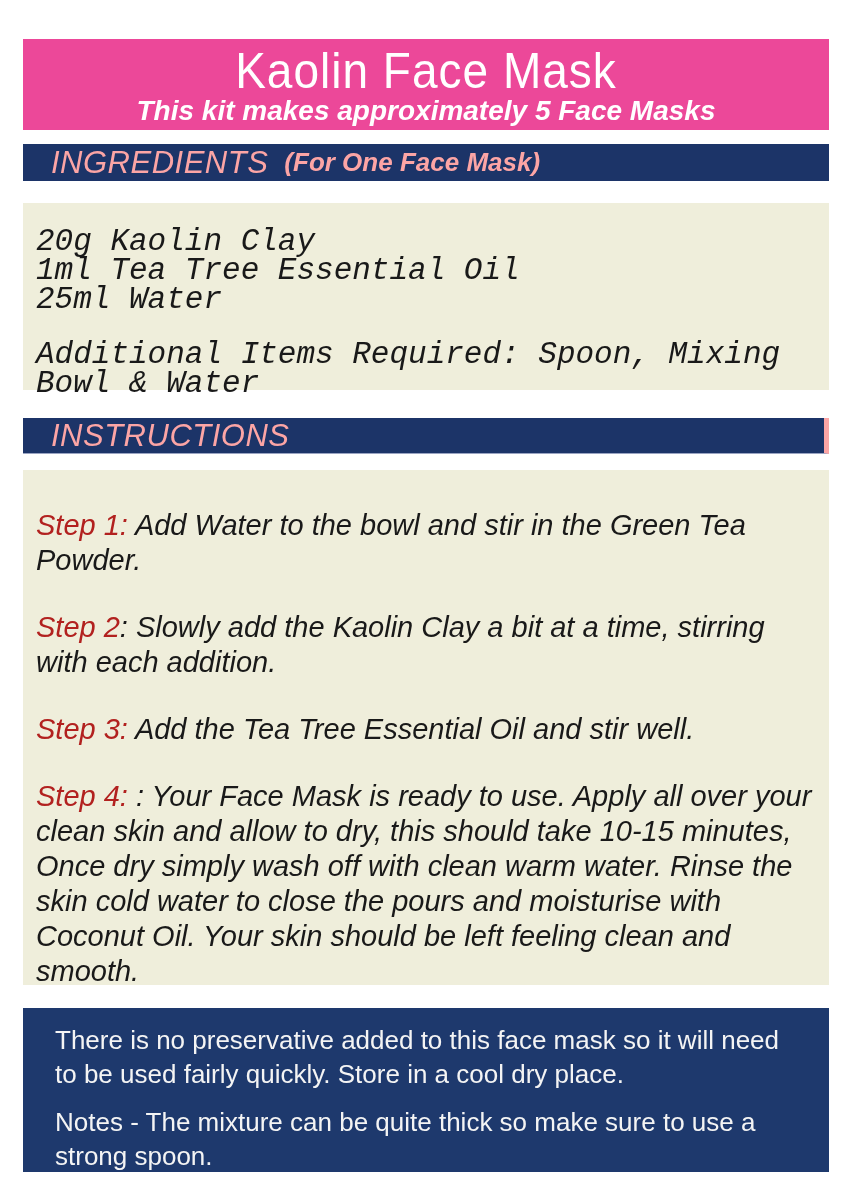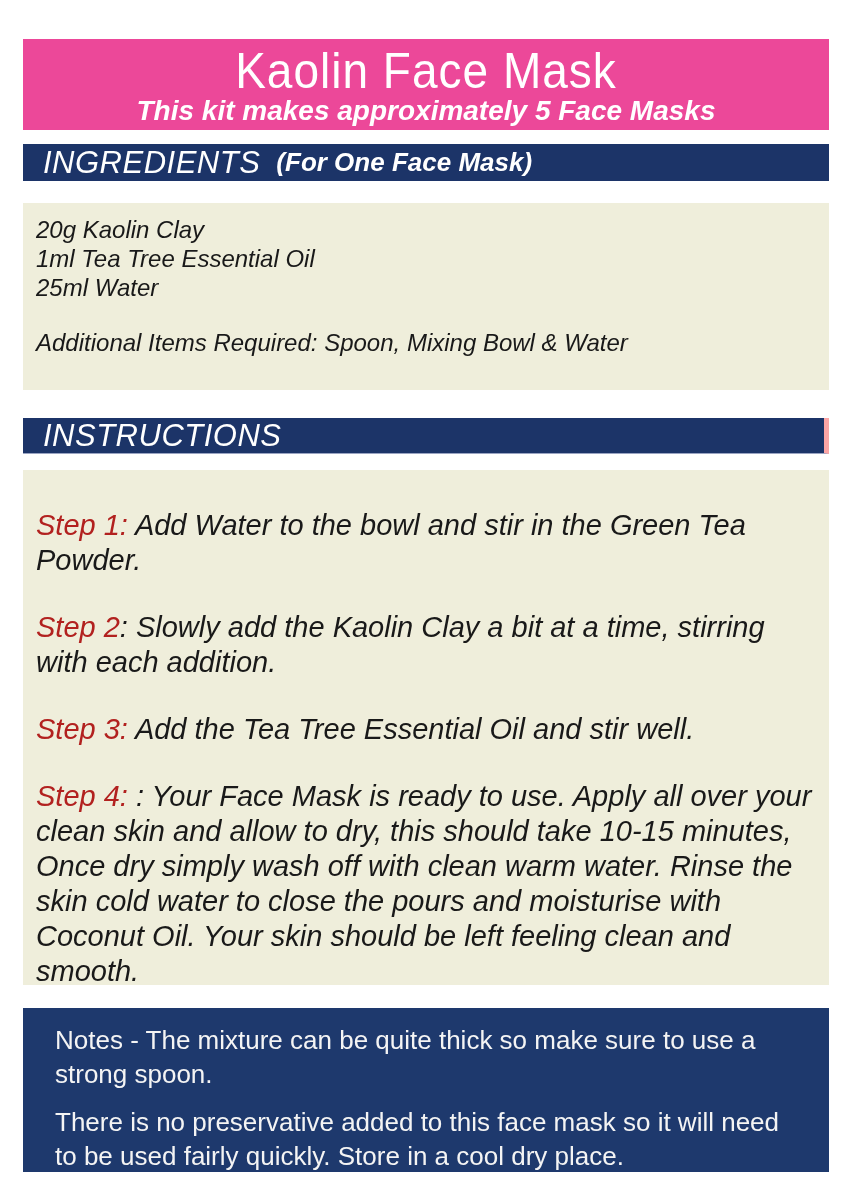--- a/index.html
+++ b/index.html
@@ -43,24 +43,24 @@
     font-size: 28px;
     font-style: italic;
     font-weight: bold;
     line-height: 28px;
     margin-top: 0;
   }
   
   .bar {
     height: 37px;
     background: #1c3468;
-    color: #ffffff;
+    color: #fca5a5;
     display: flex;
     align-items: center;
-    padding-left: 20px;
+    padding-left: 28px;
     font-style: italic;
   }
   .bar-ingredients { top: 144px; }
   .bar-instructions {
     top: 418px;
     height: 36px;
     border-right: 5px solid #fca5a5;
     border-bottom: 1px solid #9aa4c2;
   }
   .bar-main {
@@ -74,23 +74,24 @@
   }
   
   .cream {
     background: #efeedb;
     color: #191919;
     font-style: italic;
   }
   .panel-ingredients {
     top: 203px;
     height: 187px;
-    padding: 12px 14px 0 13px;
-    font-size: 24px;
+    padding: 24px 14px 0 13px;
+    font-size: 31px;
     line-height: 29px;
+    font-family: Liberation Mono, monospace;
   }
   .ing-additional { margin-top: 26px; }
   .panel-instructions {
     top: 470px;
     height: 515px;
     padding: 38px 16px 15px 13px;
     font-size: 29px;
     line-height: 35px;
   }
   .step {
@@ -138,17 +139,17 @@
   </div>
 
   <section class="block cream panel-instructions">
     <p class="step"><span class="step-label">Step 1:</span><span> Add Water to the bowl and stir in the Green Tea Powder.</span></p>
     <p class="step"><span class="step-label">Step 2</span><span>: Slowly add the Kaolin Clay a bit at a time, stirring with each addition.</span></p>
     <p class="step"><span class="step-label">Step 3:</span><span> Add the Tea Tree Essential Oil and stir well.</span></p>
     <p class="step"><span class="step-label">Step 4:</span><span> : Your Face Mask is ready to use. Apply all over your clean skin and allow to dry, this should take 10-15 minutes, Once dry simply wash off with clean warm water. Rinse the skin cold water to close the pours and moisturise with Coconut Oil. Your skin should be left feeling clean and smooth.</span></p>
   </section>
 
   <footer class="block notes">
+    <p>There is no preservative added to this face mask so it will need to be used fairly quickly. Store in a cool dry place.</p>
     <p>Notes - The mixture can be quite thick so make sure to use a strong spoon.</p>
-    <p>There is no preservative added to this face mask so it will need to be used fairly quickly. Store in a cool dry place.</p>
   </footer>
 
 </div>
 
 </body></html>

